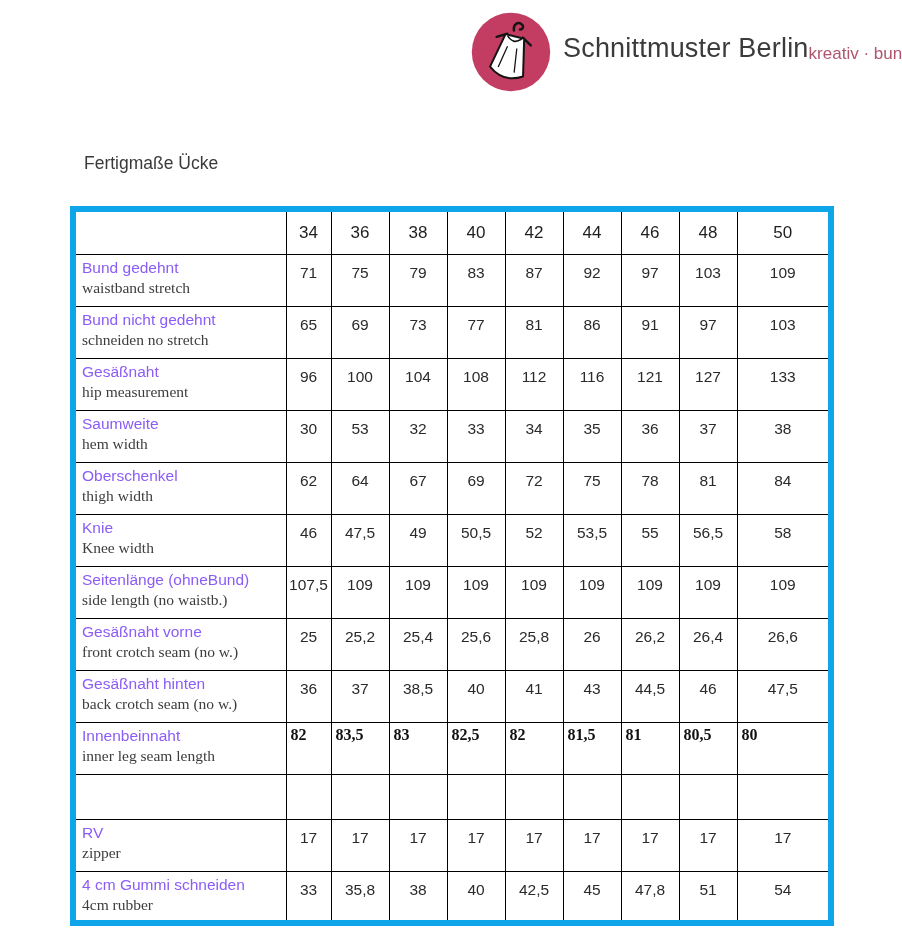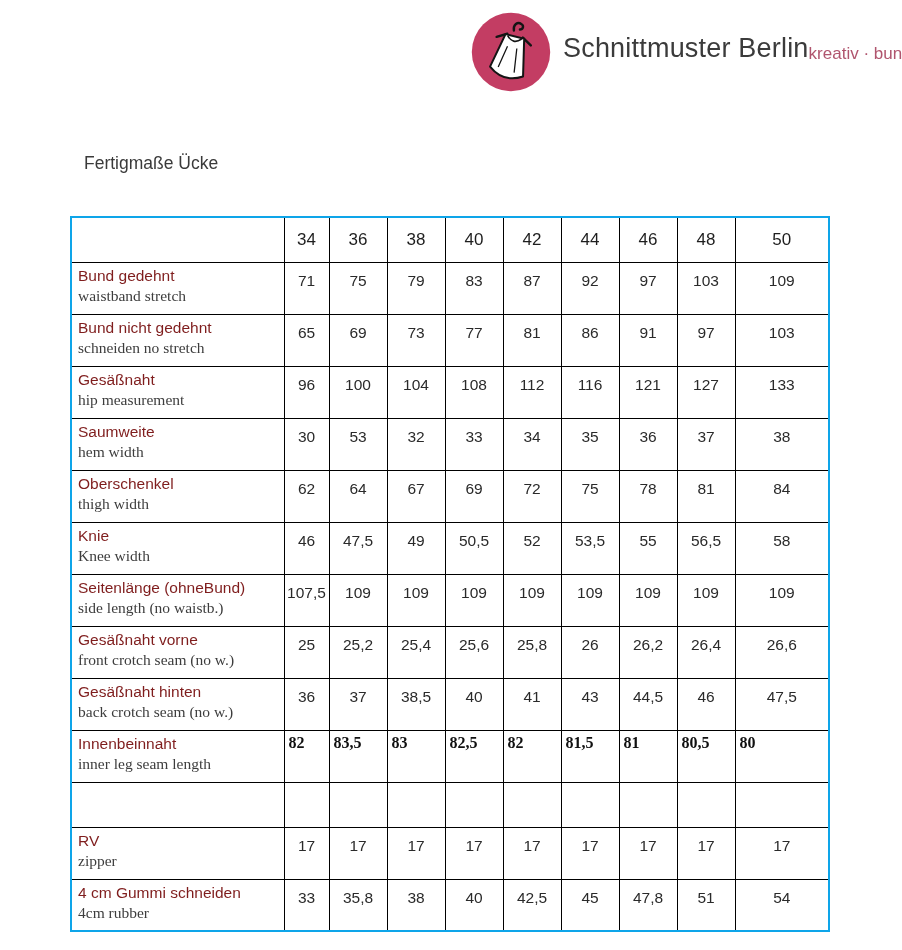--- a/index.html
+++ b/index.html
@@ -27,44 +27,44 @@
   }
 
   
   .page-title {
     position: absolute; left: 84px; top: 147px;
     font-size: 17.5px; color: #3a3a3a; margin-top: 6px;
   }
 
   
   table.size-table {
-    position: absolute; left: 70px; top: 216px;
+    position: absolute; left: 70px; top: 206px;
     width: 758px;
     border-collapse: collapse; table-layout: fixed;
-    border: 2px solid #0ea5e9;
+    border: 6px solid #0ea5e9;
     background: #fff;
   }
   table.size-table th, table.size-table td {
     border: 1px solid #000;
     overflow: hidden;
   }
   tr.h-head  { height: 45px; }
   tr.h-data  { height: 52px; }
   tr.h-small { height: 45px; }
 
   th.size-head {
     font-weight: normal; font-size: 17px; color: #1e1e1e;
     text-align: center; vertical-align: middle;
   }
   td.label-cell {
     vertical-align: top; text-align: left;
     padding: 3px 4px 0 6px; line-height: 1.35;
     font-size: 15.5px;
   }
-  td.label-cell .de { color: #7f1d1d; display: block; }
+  td.label-cell .de { color: #8b5cf6; display: block; }
   td.label-cell .en { color: #3d3d3d; display: block; font-family: Liberation Serif, serif; }
 
   td.val-cell {
     vertical-align: top; text-align: center;
     padding-top: 9px; font-size: 15.5px; color: #2a2a2a;
     line-height: 1.15;
     word-wrap: break-word;
   }
   tr.serif-vals td.val-cell {
     font-family: "Liberation Serif", serif;

